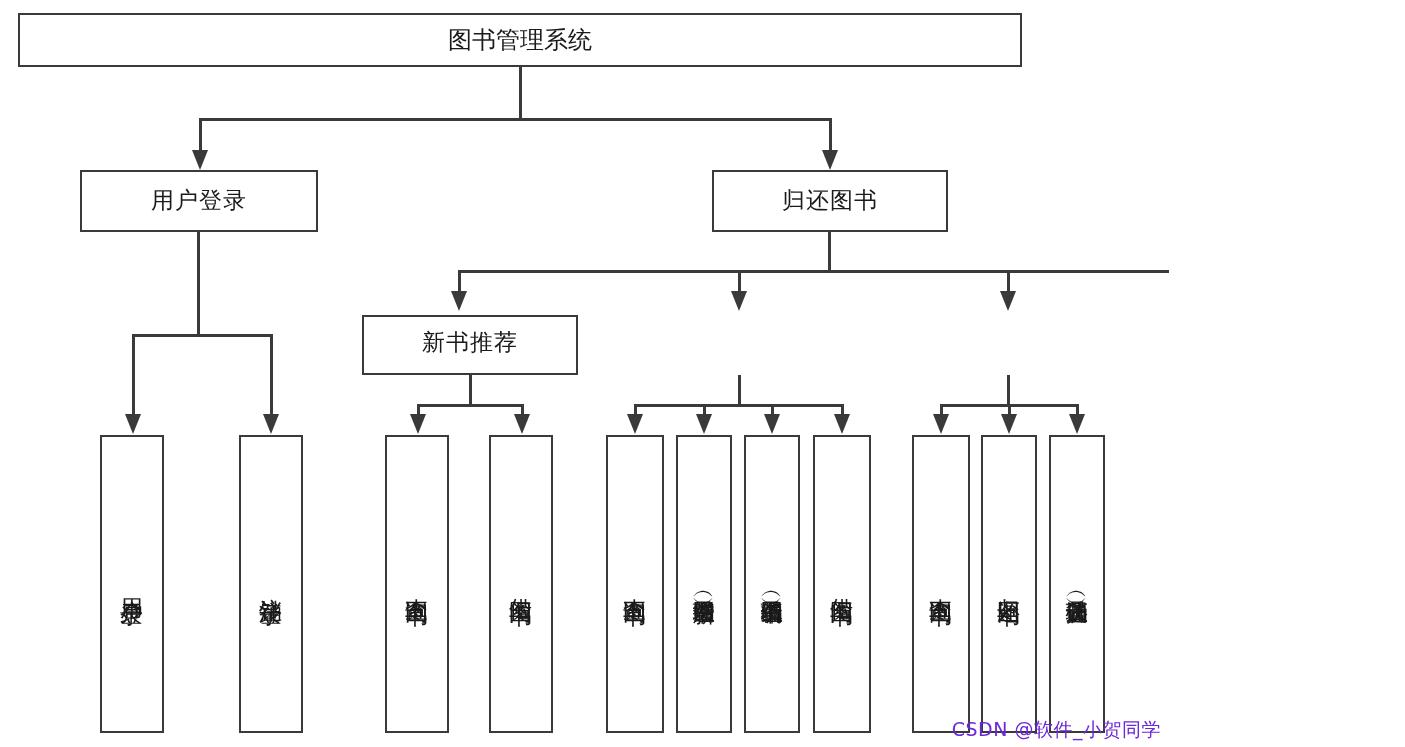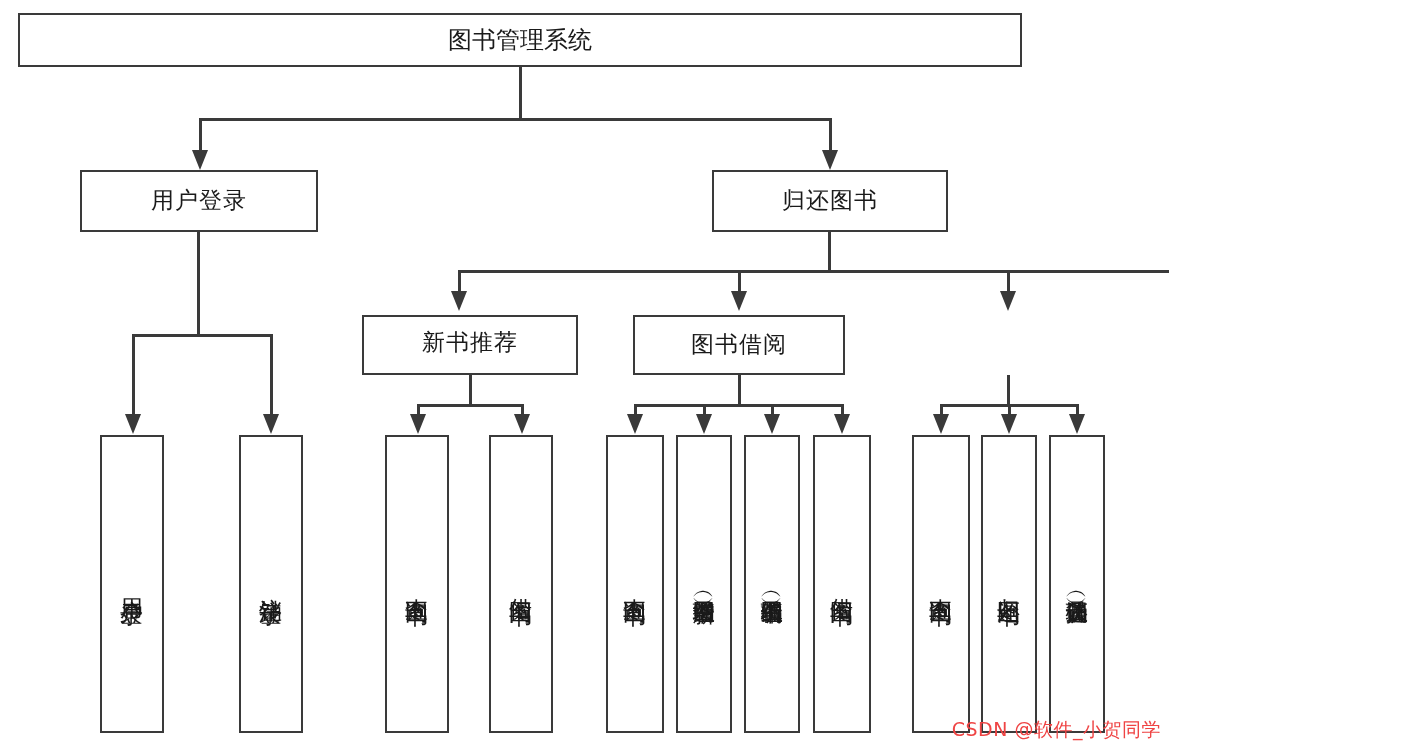--- a/index.html
+++ b/index.html
@@ -75,21 +75,21 @@
     border-left: 8px solid transparent;
     border-right: 8px solid transparent;
     border-top: 20px solid #3a3a3a;
   }
   
   #watermark {
     position: absolute;
     right: 8px;
     bottom: 4px;
     font-size: 19px;
-    color: #ef4444;
+    color: #6d28d9;
     letter-spacing: 0.5px;
     white-space: nowrap;
     font-family: "DejaVu Sans", "Liberation Sans", sans-serif;
   }
 </style>
 </head>
 <body>
 
 <div id="canvas">
 
@@ -125,23 +125,20 @@
   <div class="vline" style="left:738px; top:270px; height:22px;"></div>
   <div class="arrow" style="left:731px; top:291px;"></div>
   <div class="vline" style="left:1007px; top:270px; height:22px;"></div>
   <div class="arrow" style="left:1000px; top:291px;"></div>
   <div class="vline" style="left:1277px; top:270px; height:22px;"></div>
   <div class="arrow" style="left:1270px; top:291px;"></div>
 
   <div class="node horiz" style="left:362px; top:315px; width:216px; height:60px;font-family:Liberation Mono, monospace;">
     <span>新书推荐</span>
   </div>
-  <div class="node horiz" style="left:633px; top:315px; width:212px; height:60px;">
-    <span>图书借阅</span>
-  </div>
 
   <div class="vline" style="left:469px; top:375px; height:31px;"></div>
   <div class="hline" style="left:417px; top:404px; width:106px;"></div>
   <div class="vline" style="left:417px; top:404px; height:12px;"></div>
   <div class="arrow" style="left:410px; top:414px;"></div>
   <div class="vline" style="left:521px; top:404px; height:12px;"></div>
   <div class="arrow" style="left:514px; top:414px;"></div>
 
   <div class="vline" style="left:738px; top:375px; height:31px;"></div>
   <div class="hline" style="left:634px; top:404px; width:209px;"></div>

